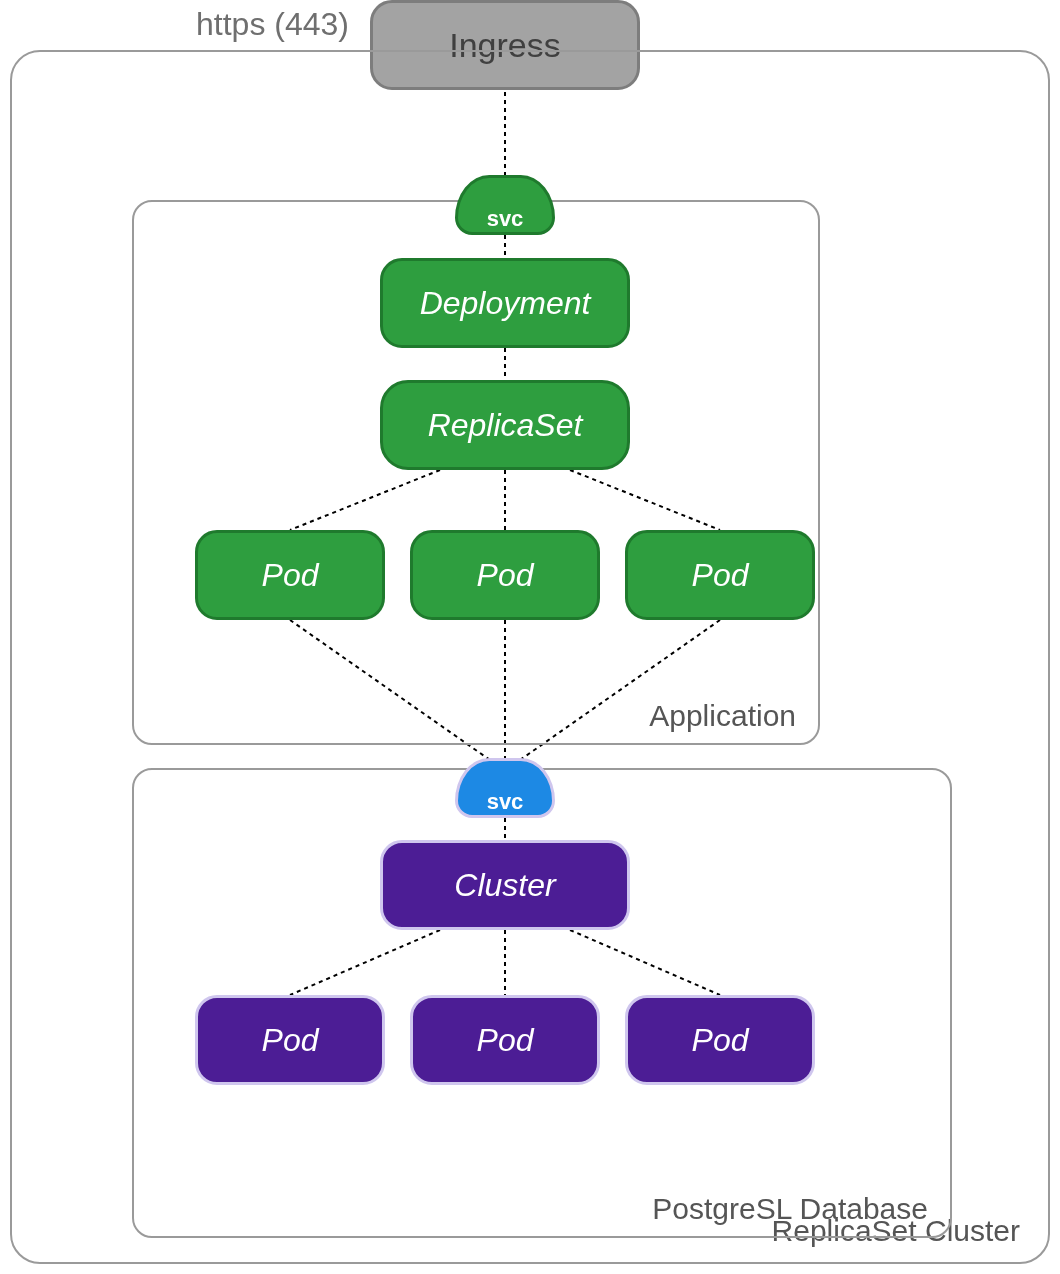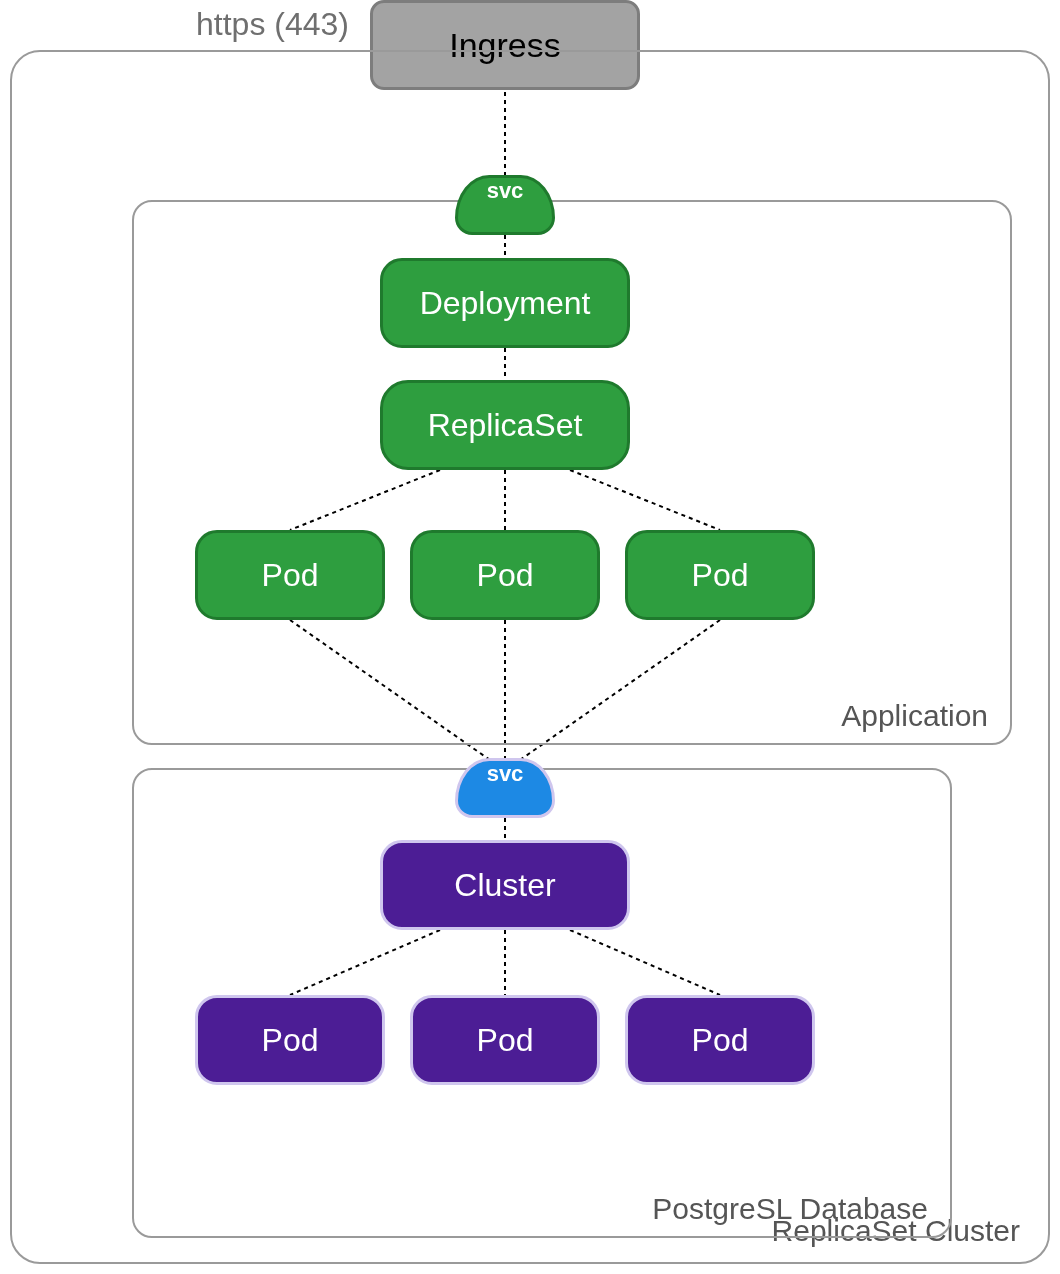--- a/index.html
+++ b/index.html
@@ -41,33 +41,33 @@
     font-weight: 500;
   }
   .ingress-box {
     position: absolute;
     left: 370px;
     top: 0px;
     width: 270px;
     height: 90px;
     background: #a3a3a3;
     border: 3px solid #7d7d7d;
-    border-radius: 14px;
-    box-sizing: border-box;
-    color: #000000;
+    border-radius: 22px;
+    box-sizing: border-box;
+    color: #404040;
     font-size: 34px;
     display: flex;
     align-items: center;
     justify-content: center;
   }
   .app-group {
     position: absolute;
     left: 120px;
     top: 148px;
-    width: 880px;
+    width: 688px;
     height: 545px;
     border: 2px solid #9a9a9a;
     border-radius: 20px;
     box-sizing: border-box;
   }
   .app-label {
     position: absolute;
     right: 22px;
     bottom: 10px;
     font-size: 30px;
@@ -93,41 +93,42 @@
   
   .svc {
     position: absolute;
     width: 100px;
     height: 60px;
     border-radius: 40px 40px 20px 20px / 50px 50px 20px 20px;
     color: #fff;
     font-size: 22px;
     font-weight: 600;
     display: flex;
-    align-items: flex-start;
+    align-items: flex-end;
     justify-content: center;
     box-sizing: border-box;
   }
   .svc.green {
     background: #2e9e3f;
     border: 3px solid #1f7a2d;
   }
   .svc.blue {
     background: #1d89e4;
     border: 3px solid #cfc6ee;
   }
   .node {
     position: absolute;
     border-radius: 22px;
     color: #fff;
     font-size: 32px;
     display: flex;
     align-items: center;
     justify-content: center;
     box-sizing: border-box;
+    font-style: italic;
   }
   .node.green {
     background: #2e9e3f;
     border: 3px solid #1f7a2d;
   }
   .node.blue {
     background: #4c1d95;
     border: 3px solid #cfc6ee;
   }
   svg.lines {

